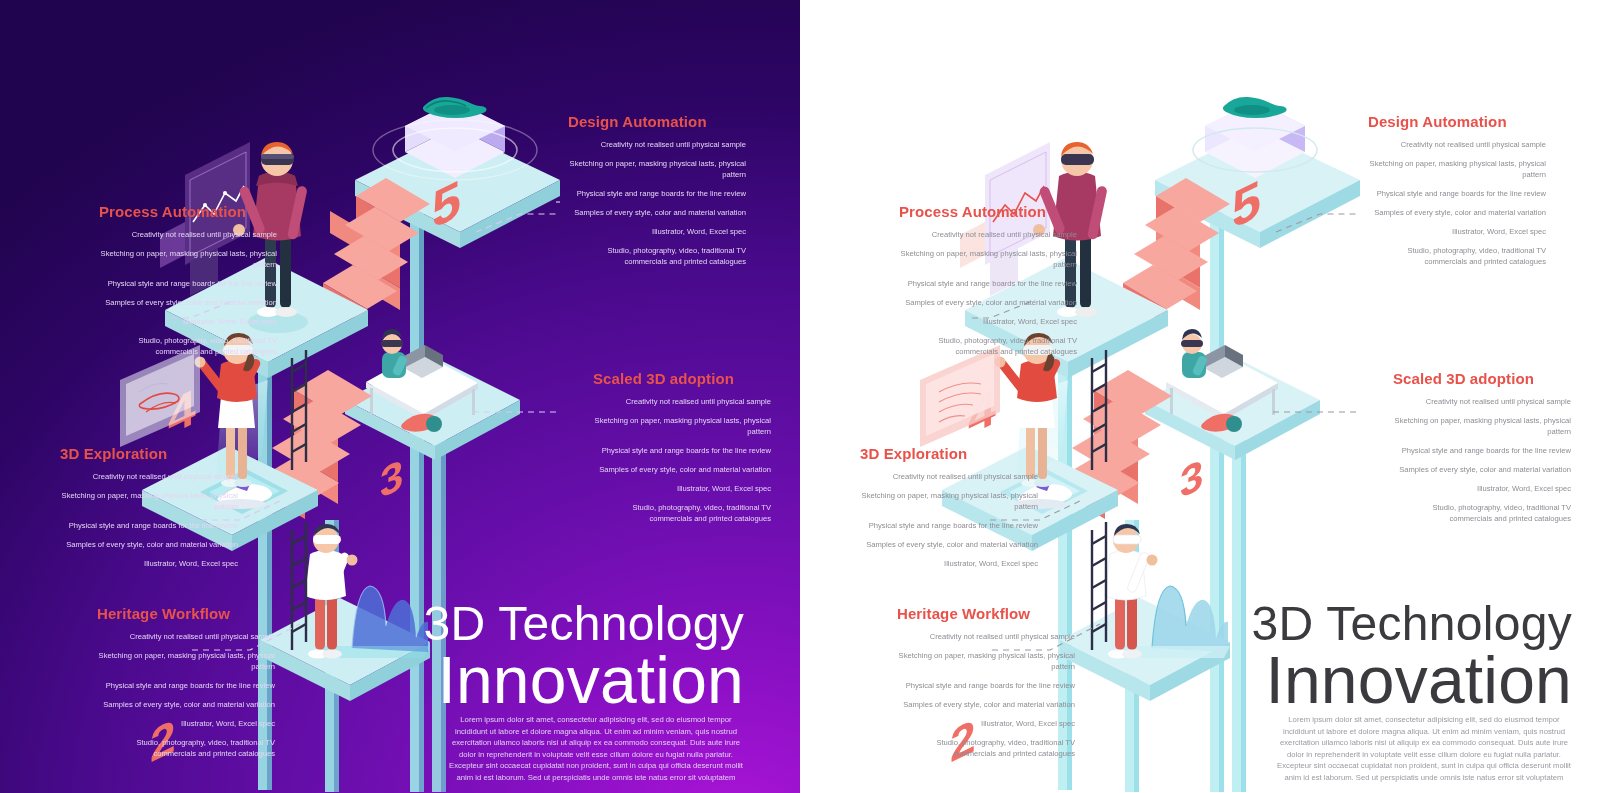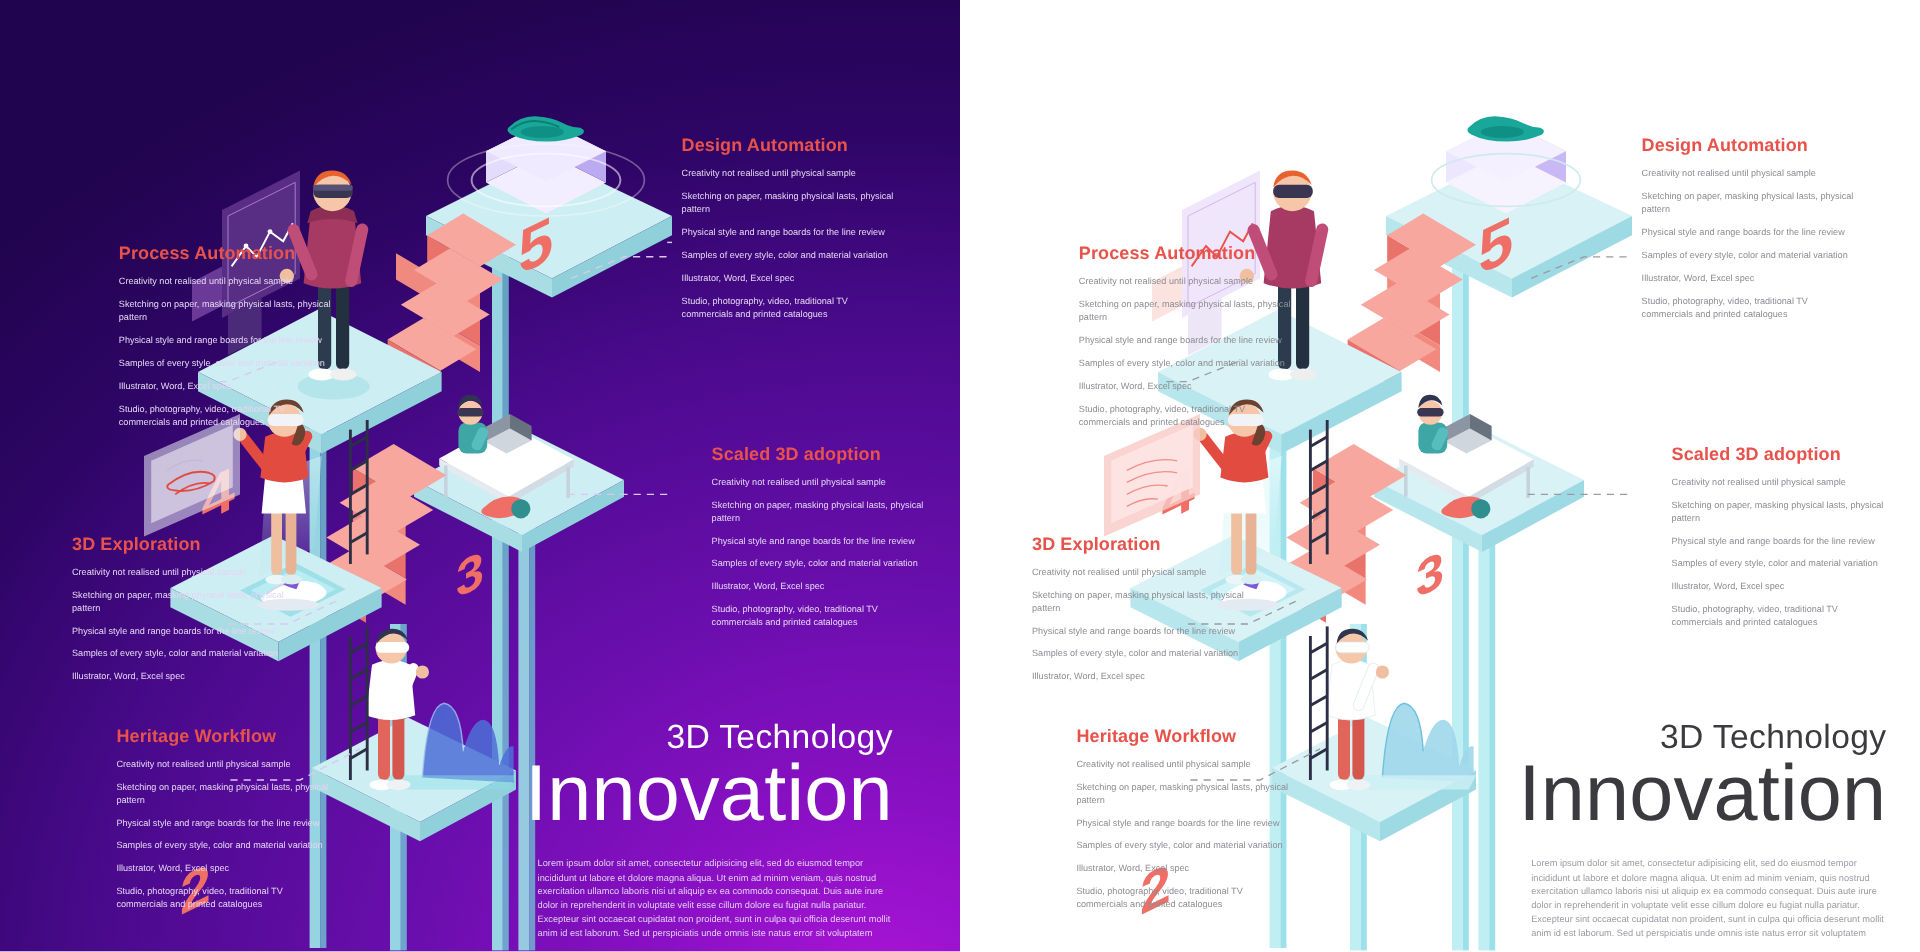--- a/index.html
+++ b/index.html
@@ -14,34 +14,34 @@
       radial-gradient(130% 110% at 92% 104%, #aa14d6 0%, #8a10c4 18%, #6a0ead 38%, #4b0a8e 62%, #2e0566 82%, #21044f 100%);
   }
   .panel.light { background:#ffffff; }
 
   
   .block { position:absolute; width:178px; }
   .block h3 {
     font-size:15px; font-weight:700; letter-spacing:.1px; margin-bottom:9px;
   }
   .block p {
-    font-size:7.6px; line-height:1.45; margin-bottom:8px; font-weight:400;
+    font-size:7.6px; line-height:1.45; margin-bottom:8px; font-weight:400;text-align:right;
   }
   .dark .block h3 { color:#e8524a; }
   .dark .block p  { color:#e4d6f2; }
   .light .block h3 { color:#e8524a; }
   .light .block p  { color:#8d8d94; }
 
   
   .headline { position:absolute; text-align:right; }
-  .headline .l1 { font-size:28px; font-weight:400; letter-spacing:.3px; line-height:1.02; }
+  .headline .l1 { font-size:48px; font-weight:400; letter-spacing:.3px; line-height:1.02; }
   .headline .l2 { font-size:66px; font-weight:400; letter-spacing:.2px; line-height:1.0; margin-top:-2px;}
   .dark .headline .l1, .dark .headline .l2 { color:#ffffff; }
   .light .headline .l1, .light .headline .l2 { color:#3a3a3f; }
-  .lorem { position:absolute; width:296px; text-align:left; font-size:7.7px; line-height:1.5; }
+  .lorem { position:absolute; width:296px; text-align:center; font-size:7.7px; line-height:1.5; }
   .dark .lorem { color:#e0d0f0; }
   .light .lorem { color:#9a9aa2; }
 
   
   .art { position:absolute; left:0; top:0; width:800px; height:793px; pointer-events:none; }
 </style>
 </head>
 <body>
 
 <div class="stage">

